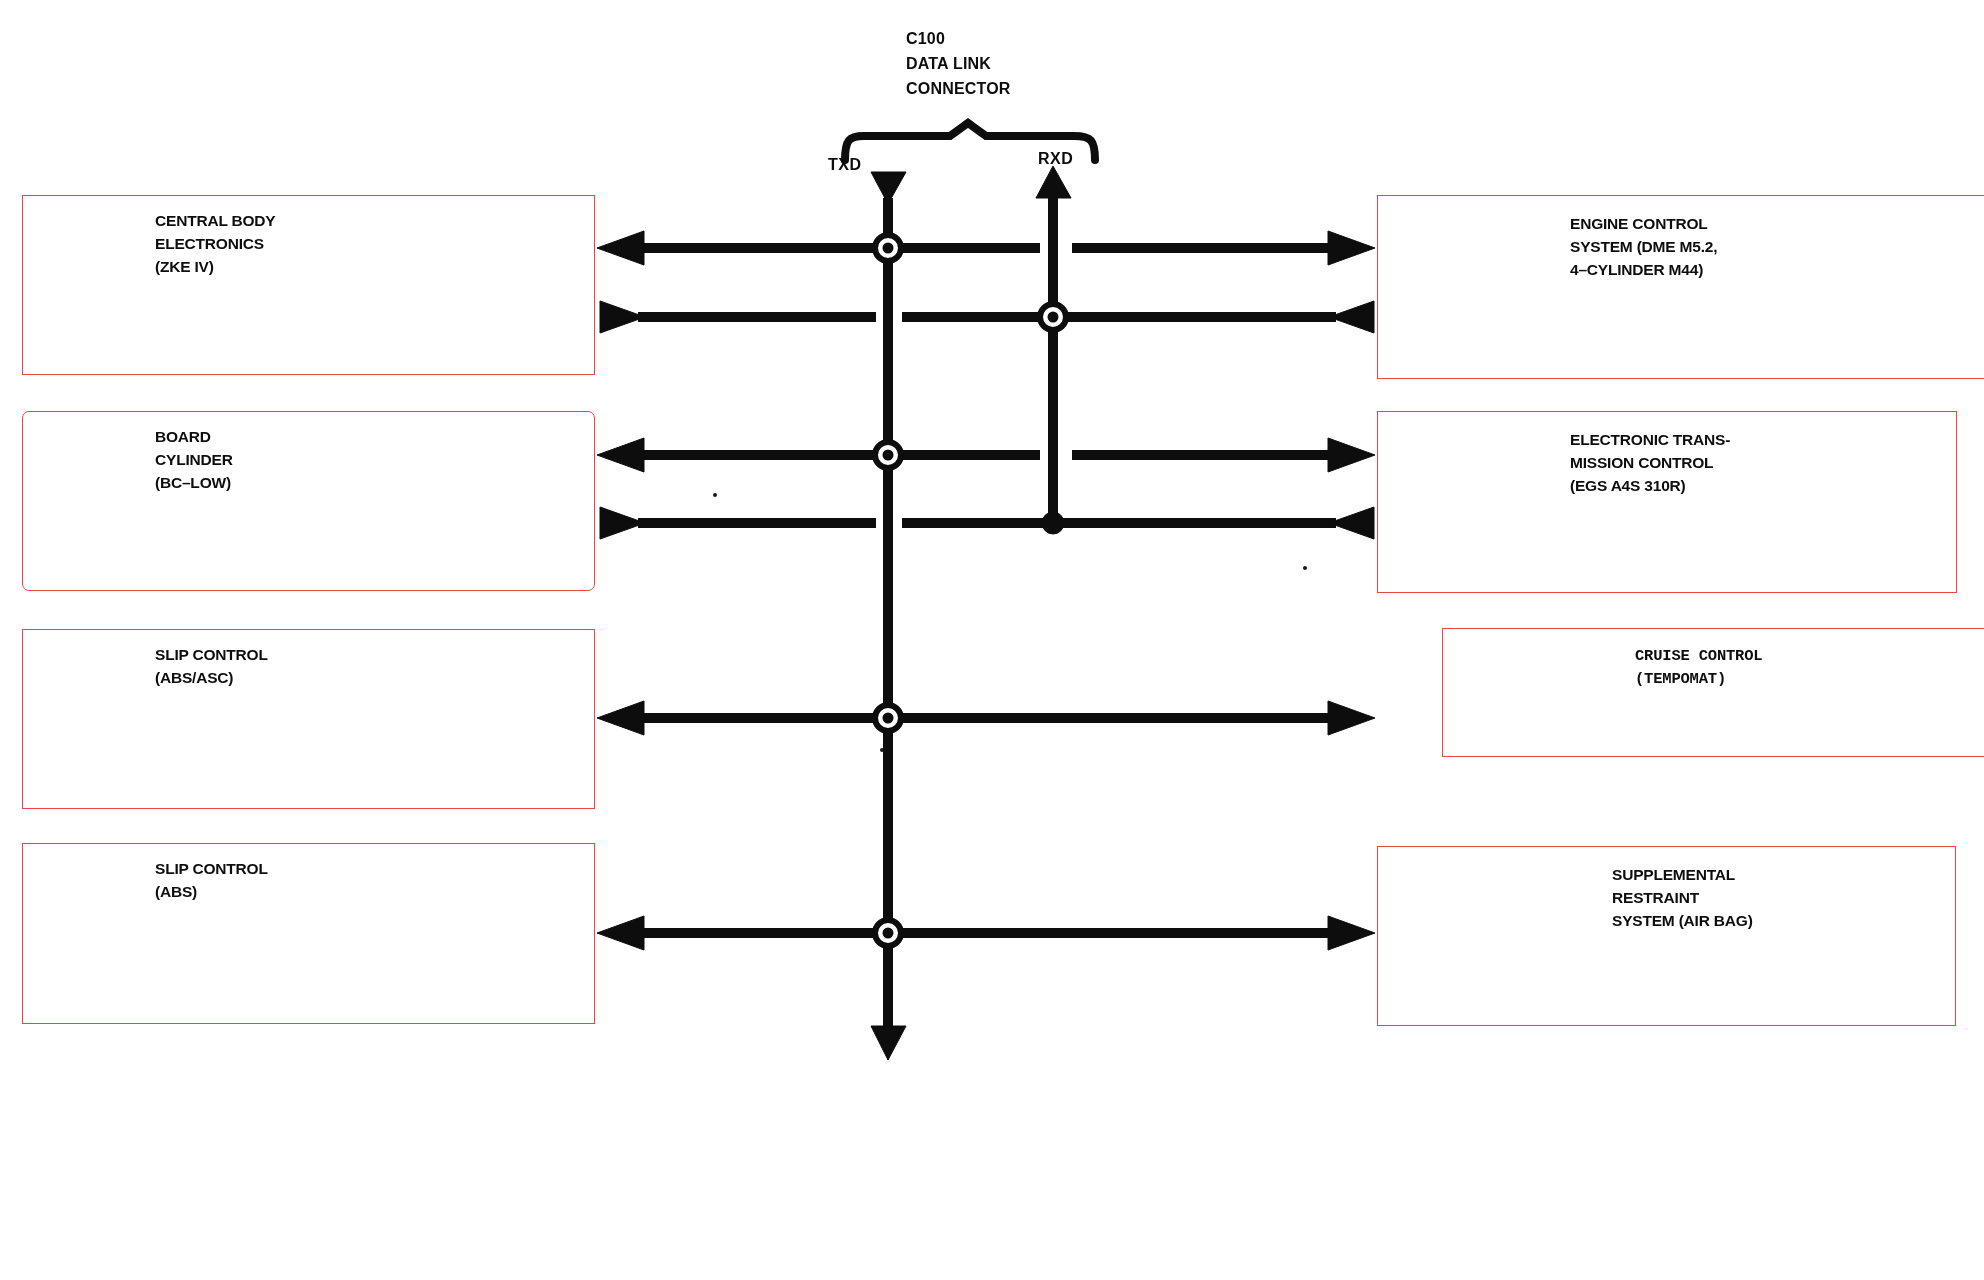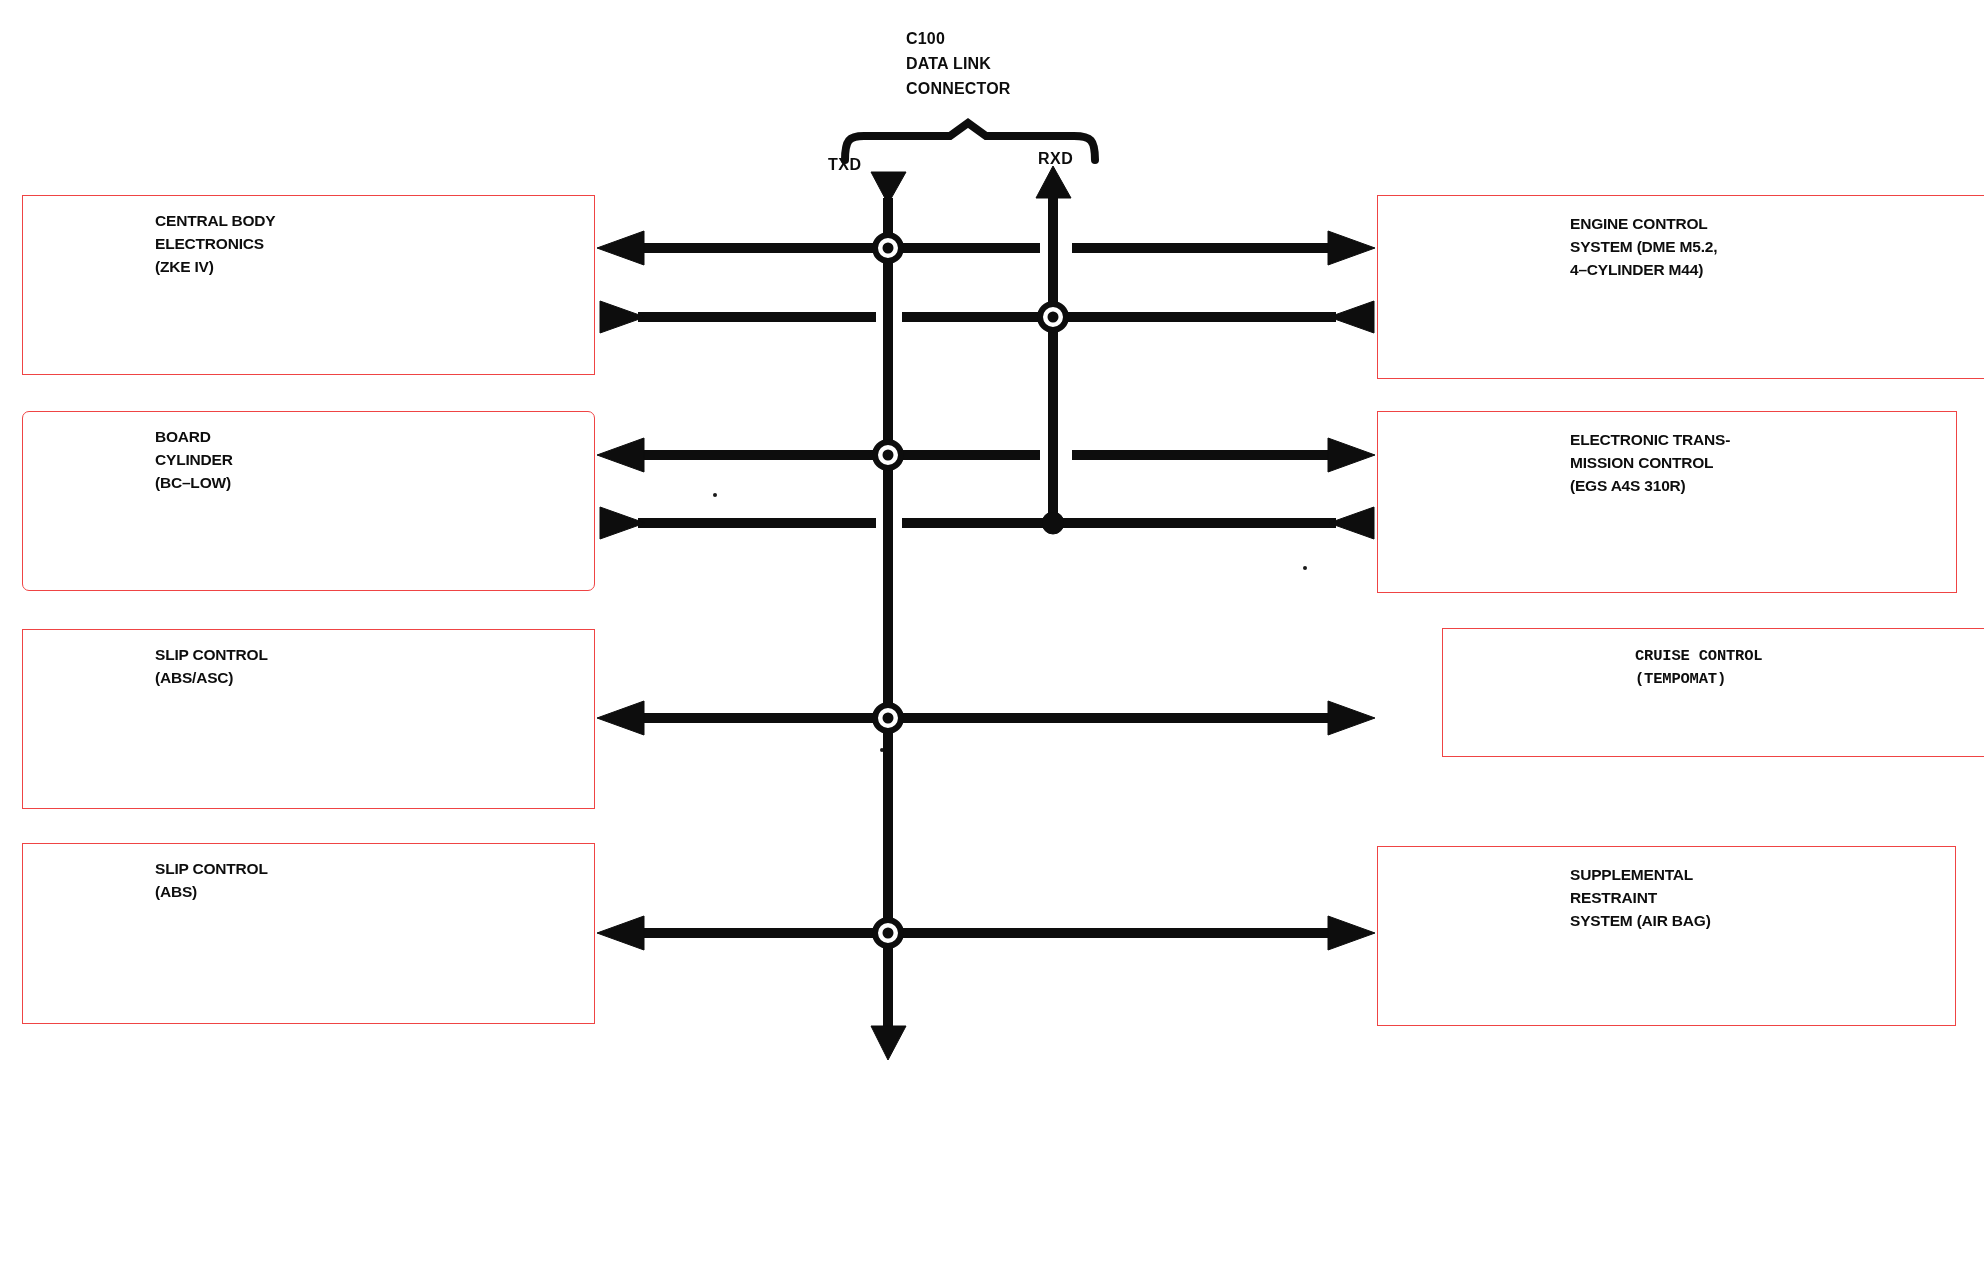--- a/index.html
+++ b/index.html
@@ -115,21 +115,21 @@
 
   <div class="module-box" style="left:1442px;top:628px;width:579px;height:129px;font-family:Liberation Mono, monospace;">
     <div class="module-text" style="padding:16px 0 0 192px;">
       <div>CRUISE CONTROL</div>
       <div>(TEMPOMAT)</div>
       <div></div>
     </div>
   </div>
 
   <div class="module-box" style="left:1377px;top:846px;width:579px;height:180px;">
-    <div class="module-text" style="padding:16px 0 0 192px;">
+    <div class="module-text" style="padding:16px 0 0 192px;margin-left:42px;">
       <div>SUPPLEMENTAL</div>
       <div>RESTRAINT</div>
       <div>SYSTEM (AIR BAG)</div>
     </div>
   </div>
 
 
   <div class="speck" style="left:713px;top:493px;"></div>
   <div class="speck" style="left:1303px;top:566px;"></div>
   <div class="speck" style="left:880px;top:748px;"></div>

